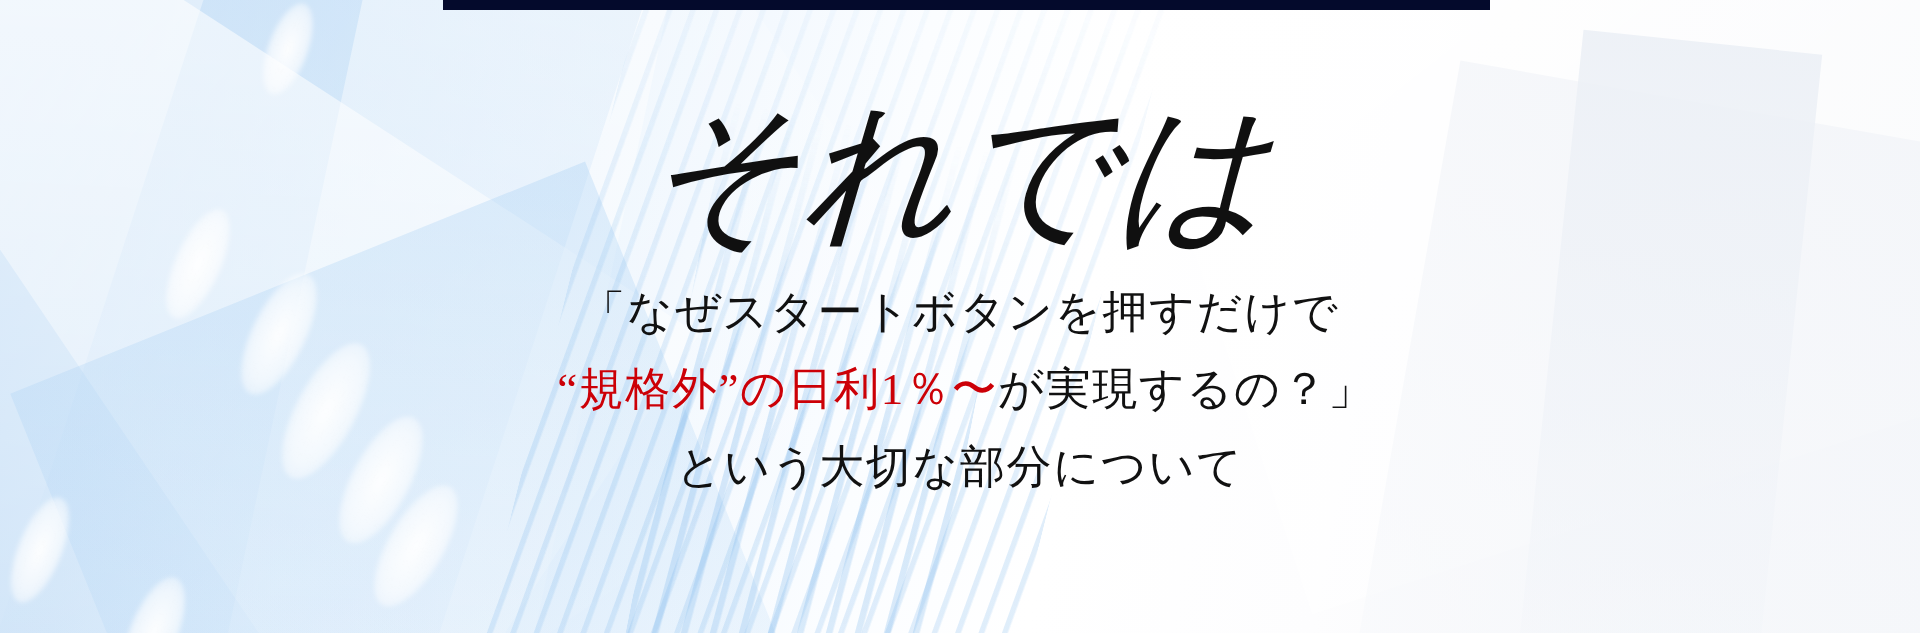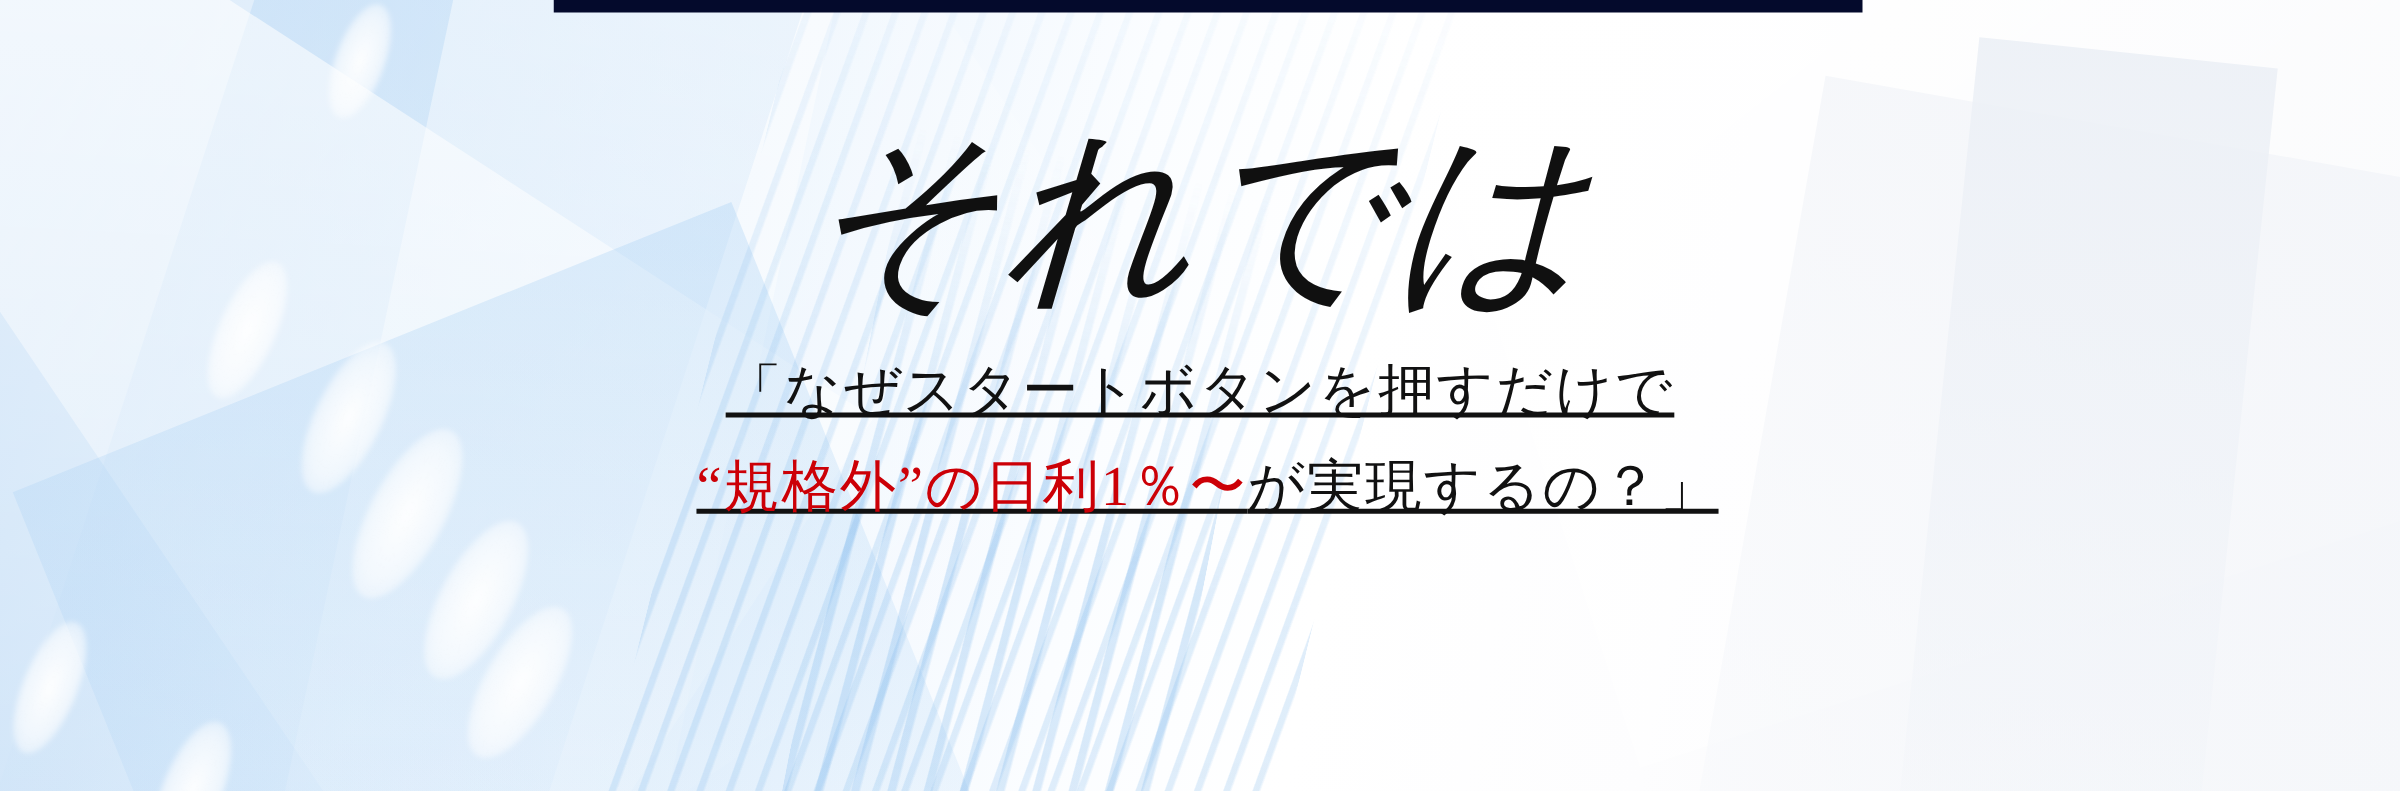--- a/index.html
+++ b/index.html
@@ -195,21 +195,20 @@
 
   .subcopy {
     margin-top: 26px;
     text-align: center;
     font-family: "Liberation Serif", "DejaVu Serif", serif;
     font-size: 45px;
     line-height: 1.72;
     color: #111111;
     letter-spacing: 0.035em;
     white-space: nowrap;
-    text-decoration: underline;
   }
 
   .subline { display: block; }
 
   .accent-red { color: #cc0007; margin-left: 12px; }
 </style>
 </head>
 <body>
 
 <div id="hero">
@@ -247,16 +246,17 @@
 
   <div class="content">
 
     <h1 class="headline">それでは</h1>
 
     <div class="subcopy">
       <span class="subline">「なぜスタートボタンを押すだけで</span>
       <span class="subline">
         <span class="accent-red">“規格外”の日利1％〜</span><span>が実現するの？」</span>
       </span>
+      <span class="subline">という大切な部分について</span>
     </div>
 
   </div>
 </div>
 
 </body></html>

